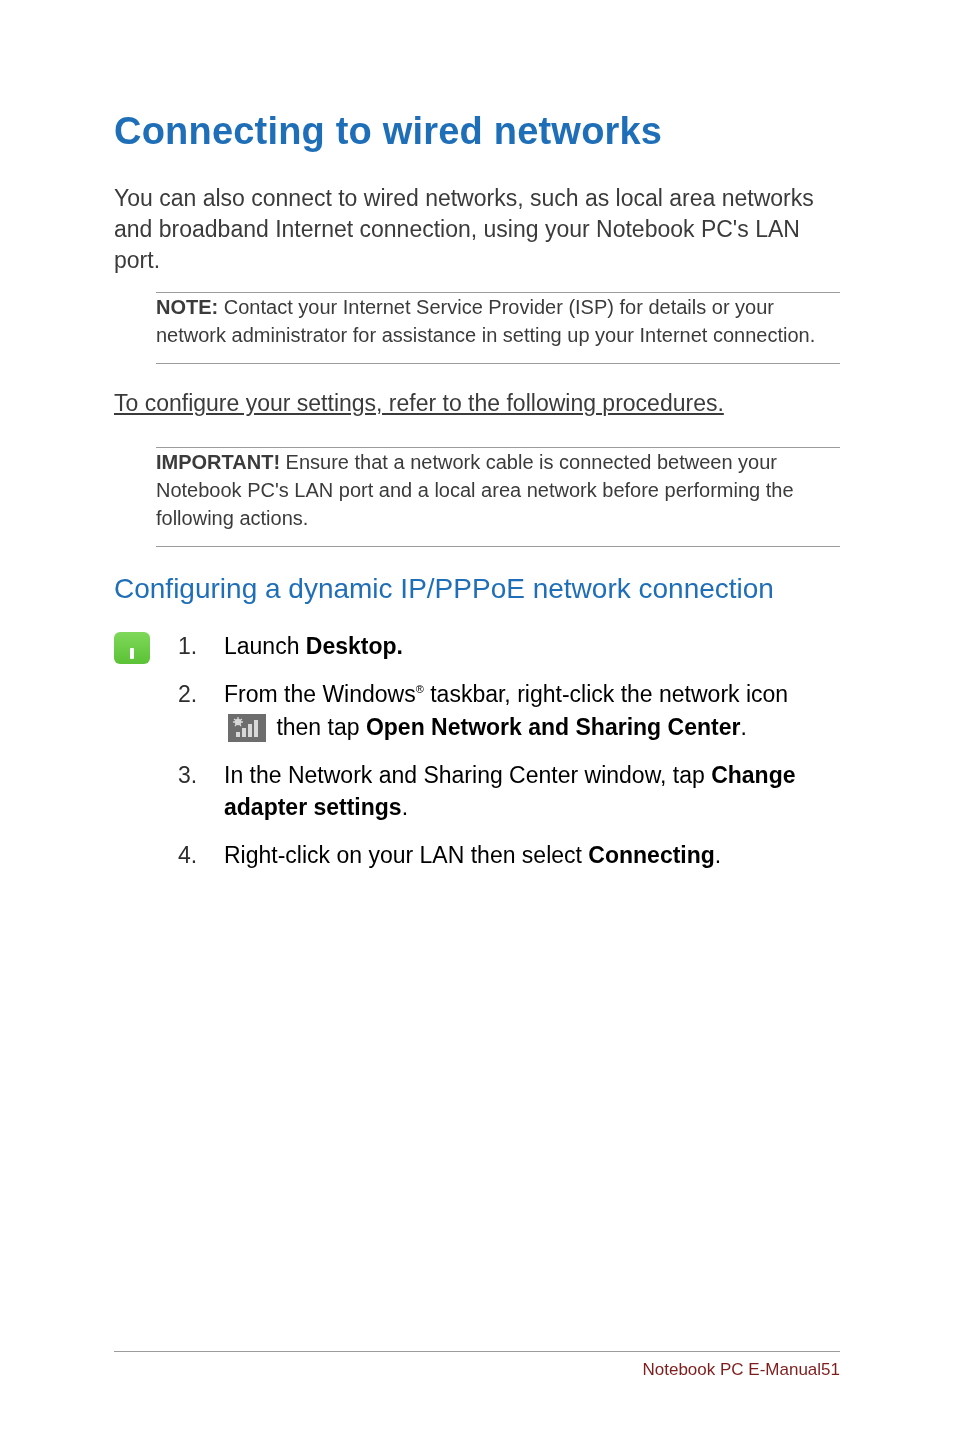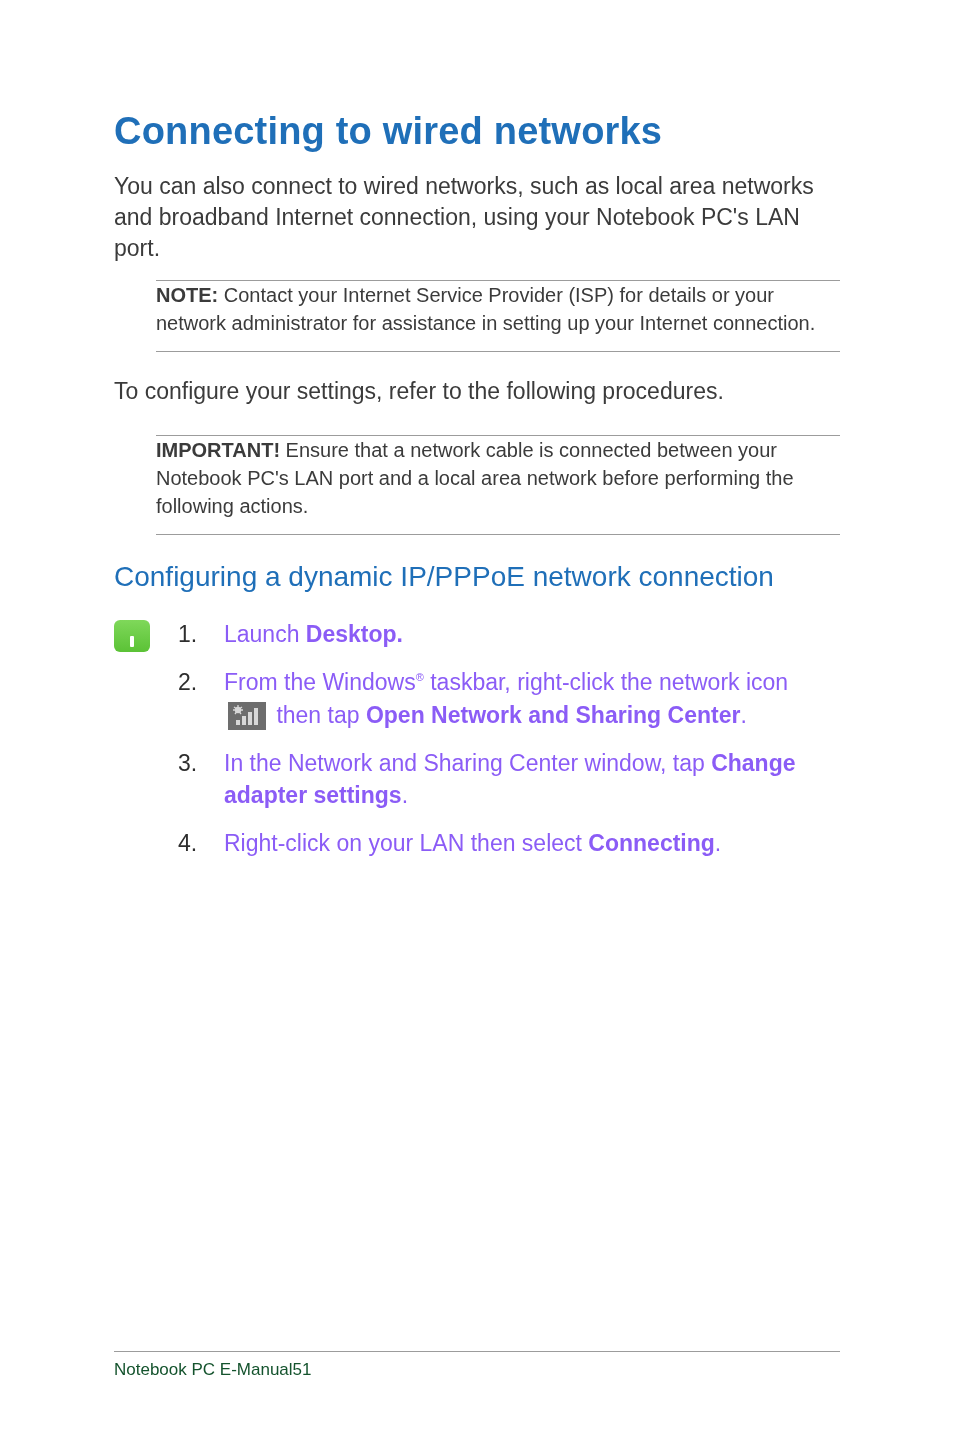--- a/index.html
+++ b/index.html
@@ -11,21 +11,21 @@
     color: #222;
     position: relative;
   }
   .page {
     padding: 110px 114px 0 114px;
   }
   h1 {
     color: #1f6fb8;
     font-size: 38px;
     font-weight: 700;
-    margin-bottom: 18px;
+    margin-bottom: 30px;
     letter-spacing: 0.2px;
   }
   .intro {
     font-size: 23px;
     line-height: 1.35;
     color: #3b3b3b;
     margin-bottom: 16px;
   }
   .note-block {
     border-top: 1px solid #9c9c9c;
@@ -35,20 +35,21 @@
     font-size: 20px;
     line-height: 1.4;
     color: #3b3b3b;
   }
   .note-block strong { font-weight: 700; }
   .mid-text {
     font-size: 23px;
     line-height: 1.35;
     color: #3b3b3b;
     margin-bottom: 28px;
+    text-decoration: underline;
   }
   h2 {
     color: #1f6fb8;
     font-size: 28px;
     font-weight: 400;
     line-height: 1.25;
     margin-bottom: 24px;
   }
   .steps-wrap {
     display: flex;
@@ -74,21 +75,21 @@
     height: 11px;
     background: #fff;
     transform: translateX(-50%);
     border-radius: 1px;
   }
   ol.steps {
     list-style: none;
     counter-reset: step;
     font-size: 23px;
     line-height: 1.4;
-    color: #8b5cf6;
+    color: #000000;
   }
   ol.steps > li {
     counter-increment: step;
     position: relative;
     padding-left: 46px;
     margin-bottom: 16px;
   }
   ol.steps > li::before {
     content: counter(step) ".";
     position: absolute;
@@ -111,23 +112,23 @@
     inset: 0;
   }
   .footer {
     position: absolute;
     bottom: 58px;
     left: 114px;
     right: 114px;
     border-top: 1px solid #9c9c9c;
     padding-top: 8px;
     display: flex;
-    justify-content: flex-start;
+    justify-content: flex-end;
     font-size: 17px;
-    color: #14532d;
+    color: #7f1d1d;
   }
   strong { font-weight: 700; }
 </style>
 </head>
 <body>
 
 <div class="page">
 
   <h1>Connecting to wired networks</h1>
 

